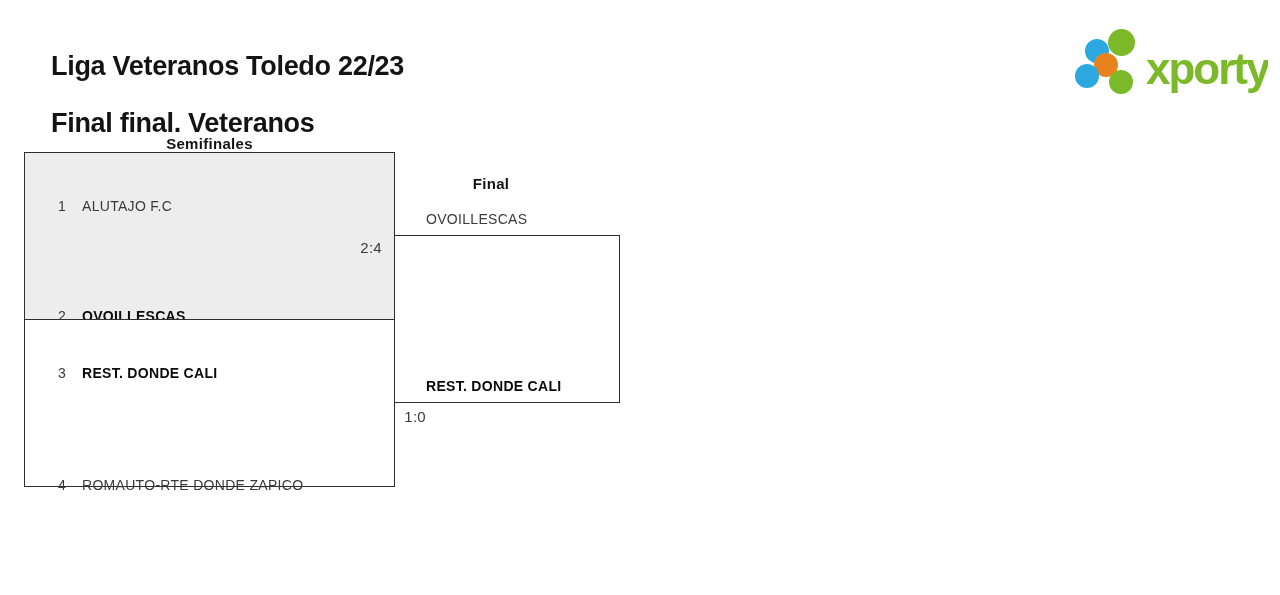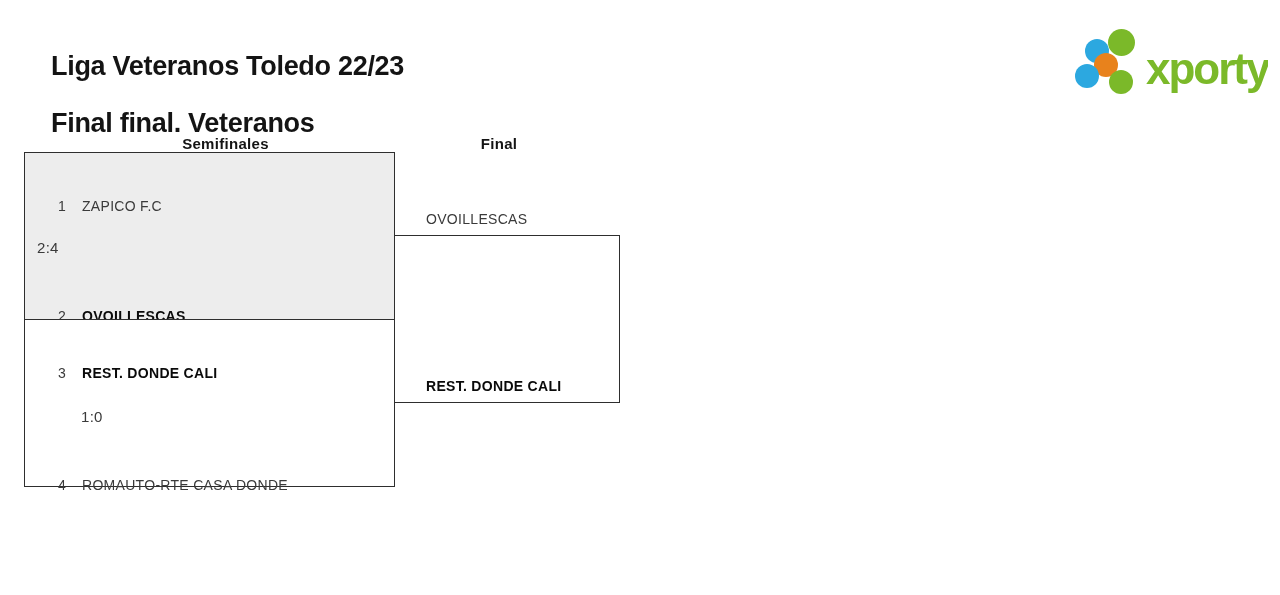--- a/index.html
+++ b/index.html
@@ -59,22 +59,22 @@
   
   .round-header {
     position: absolute;
     top: 99px;
     text-align: center;
     font-size: 15px;
     font-weight: 600;
     color: #141414;
     letter-spacing: 0.3px;
   }
-  .round-header-semis { left: 16px; width: 371px; }
-  .round-header-final { left: 362px; width: 226px; }
+  .round-header-semis { left: 0; width: 371px; }
+  .round-header-final { left: 354px; width: 226px; margin-top: 40px; }
 
   
   .match {
     position: absolute;
     border: 1px solid #2e2e2e;
   }
   .match-sf1 { left: 0; top: 128px; width: 371px; height: 168px; background: #ededed; }
   .match-sf2 { left: 0; top: 295px; width: 371px; height: 168px; background: #ffffff; }
   .match-final { left: 370px; top: 211px; width: 226px; height: 168px; background: #ffffff; }
 
@@ -96,21 +96,21 @@
     font-weight: 400;
     color: #3a3a3a;
   }
   .team-name { font-weight: 400; color: #3a3a3a; }
   .team-name.winner { font-weight: 700; color: #0a0a0a; }
 
   .match-score {
     position: absolute;
     left: 0;
     width: 100%;
-    text-align: left;
+    text-align: right;
     font-size: 15px;
     line-height: 16px;
     color: #3a3a3a;
     letter-spacing: 0.3px;
   }
 
   
   .row-top    { top: 21px; }
   .row-bottom { top: 131px; }
   .score-sf1  { top: 75px; }
@@ -141,38 +141,38 @@
     <span class="logo-dot dot-green-small"></span>
     <span class="logo-wordmark">xporty</span>
   </div>
 
   <div class="round-header round-header-semis">Semifinales</div>
   <div class="round-header round-header-final">Final</div>
 
   <div class="match match-sf1">
     <div class="team-row row-top">
       <span class="team-seed">1</span>
-      <span class="team-name">ZAPICO F.C</span>
+      <span class="team-name">ALUTAJO F.C</span>
     </div>
     <div class="match-score score-sf1">2:4</div>
     <div class="team-row row-bottom">
       <span class="team-seed">2</span>
       <span class="team-name winner">OVOILLESCAS</span>
     </div>
   </div>
 
   <div class="match match-sf2">
     <div class="team-row row-top-sf2">
       <span class="team-seed">3</span>
       <span class="team-name winner">REST. DONDE CALI</span>
     </div>
     <div class="match-score score-sf2">1:0</div>
     <div class="team-row row-bottom-sf2">
       <span class="team-seed">4</span>
-      <span class="team-name">ROMAUTO-RTE CASA DONDE</span>
+      <span class="team-name">ROMAUTO-RTE DONDE ZAPICO</span>
     </div>
   </div>
 
   <div class="match match-final">
     <div class="team-row final-team1">
       <span class="team-name">OVOILLESCAS</span>
     </div>
     <div class="team-row final-team2">
       <span class="team-name winner">REST. DONDE CALI</span>
     </div>

